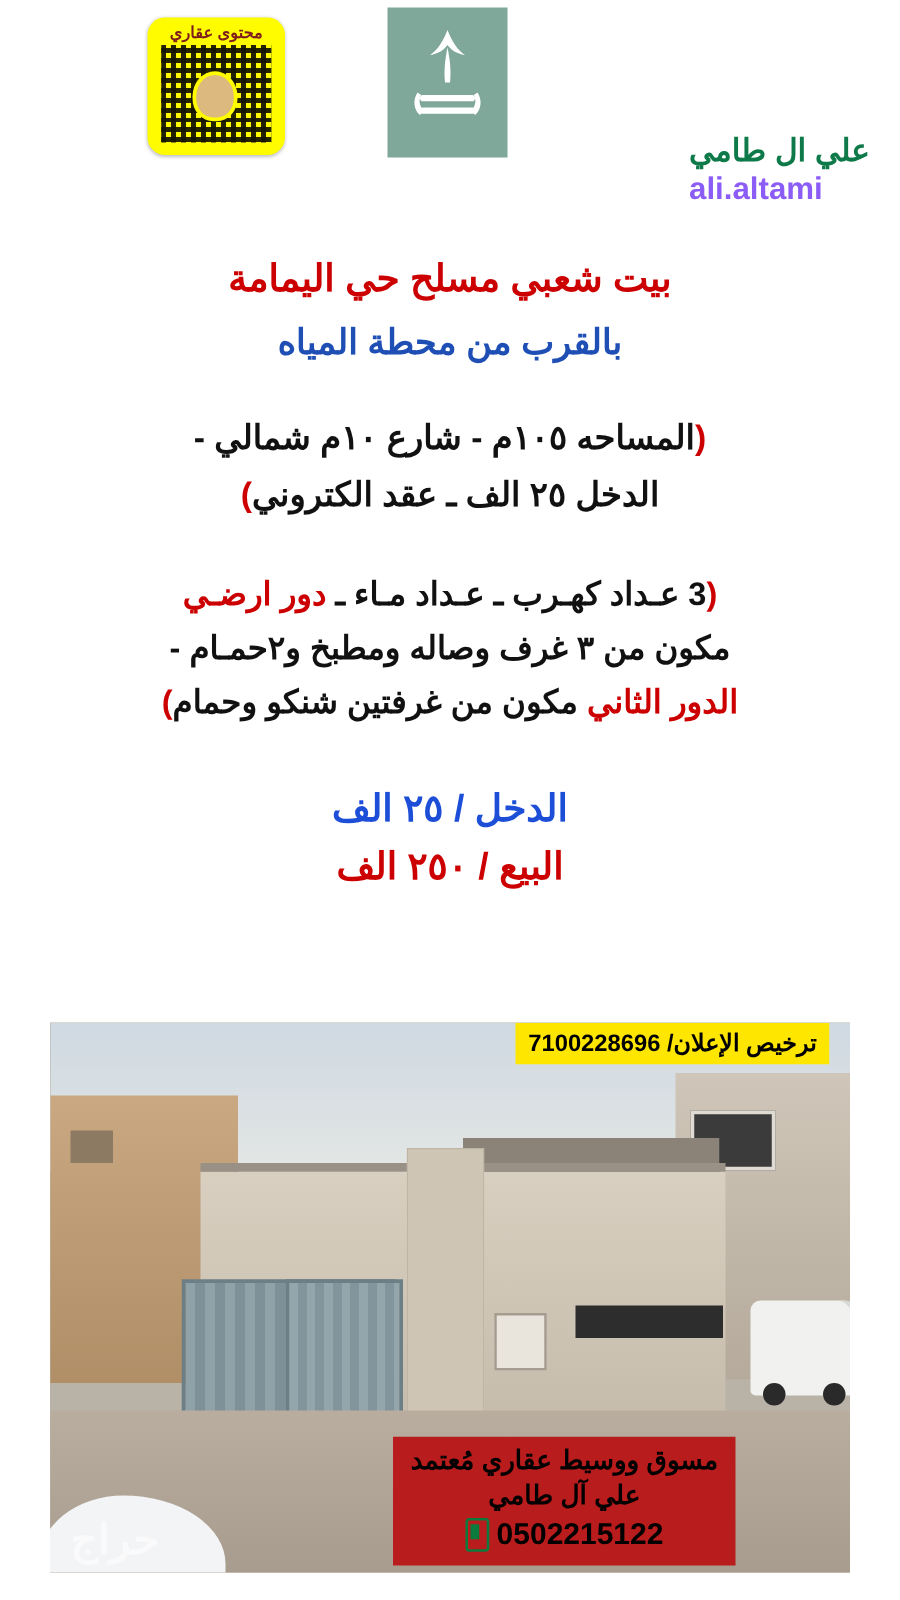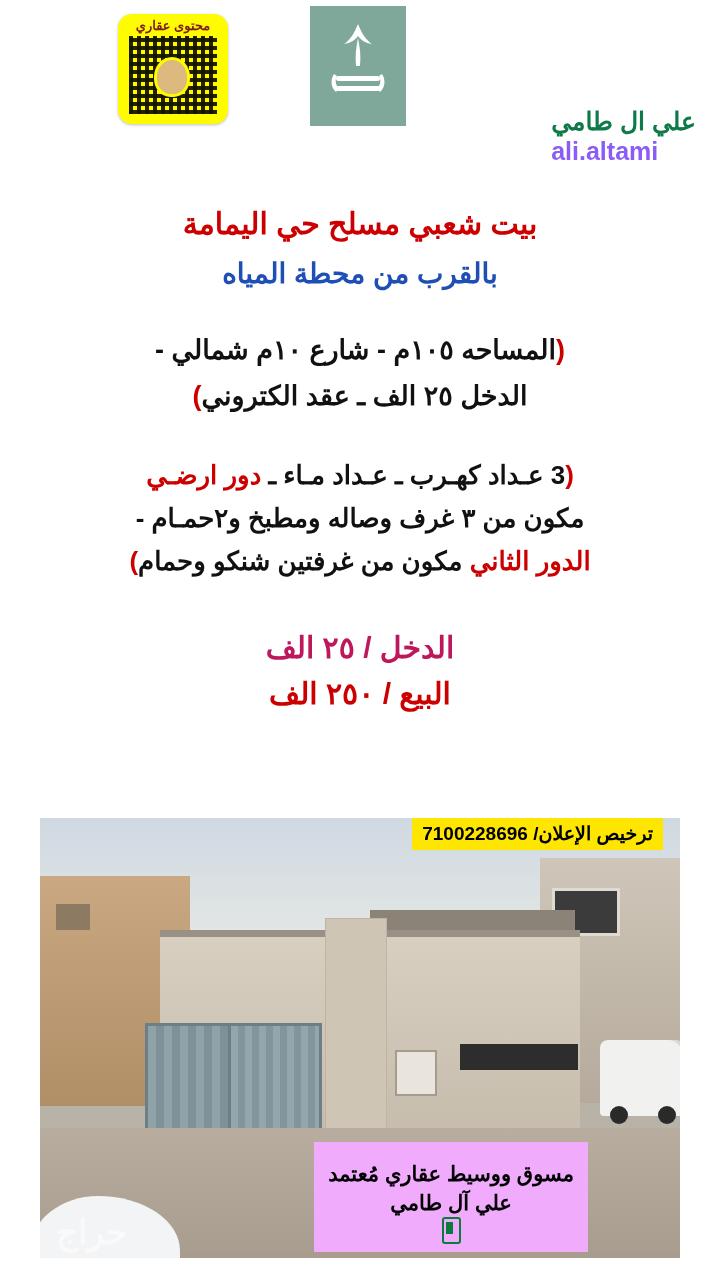--- a/index.html
+++ b/index.html
@@ -148,21 +148,21 @@
     color: #cc0000;
   }
   .red { color: #cc0000; }
   .prices {
     margin-top: 42px;
     direction: rtl;
   }
   .price-line {
     font-size: 30px;
     font-weight: bold;
-    color: #be185d;
+    color: #1d4ed8;
     line-height: 1.55;
   }
   .price-line.sale {
     color: #cc0000;
   }
 
   
   .photo-wrap {
     position: absolute;
     top: 818px;
@@ -318,23 +318,23 @@
     font-size: 19px;
     font-weight: bold;
     padding: 4px 10px 5px 10px;
     direction: rtl;
     white-space: nowrap;
   }
   .contact-badge {
     position: absolute;
     bottom: 6px;
     right: 92px;
-    background: #f0abfc;
+    background: #b91c1c;
     color: #000;
-    padding: 18px 14px 8px 14px;
+    padding: 6px 14px 8px 14px;
     text-align: center;
     direction: rtl;
     line-height: 1.35;
   }
   .contact-badge .l1 { font-size: 21px; font-weight: bold; }
   .contact-badge .l2 { font-size: 21px; font-weight: bold; }
   .contact-badge .l3 {
     font-size: 24px;
     font-weight: bold;
     direction: ltr;
@@ -438,19 +438,20 @@
     <div class="ground"></div>
     <div class="car-white"></div>
 
     <div class="lic-badge">ترخيص الإعلان/ 7100228696</div>
 
     <div class="contact-badge">
       <div class="l1">مسوق ووسيط عقاري مُعتمد</div>
       <div class="l2">علي آل طامي</div>
       <div class="l3">
         <span class="phone-glyph"></span>
+        <span>0502215122</span>
       </div>
     </div>
 
     <div class="watermark">حراج</div>
   </div>
 
 </div>
 
 </body></html>

